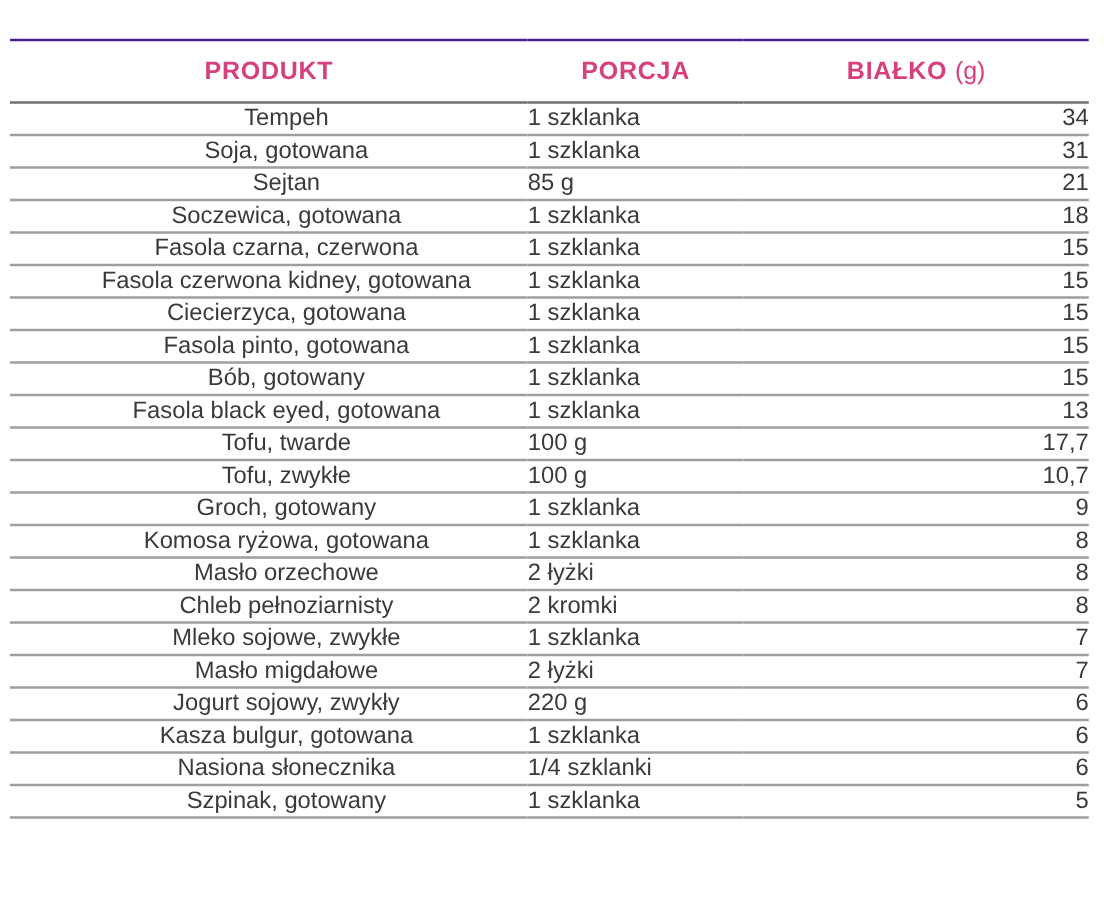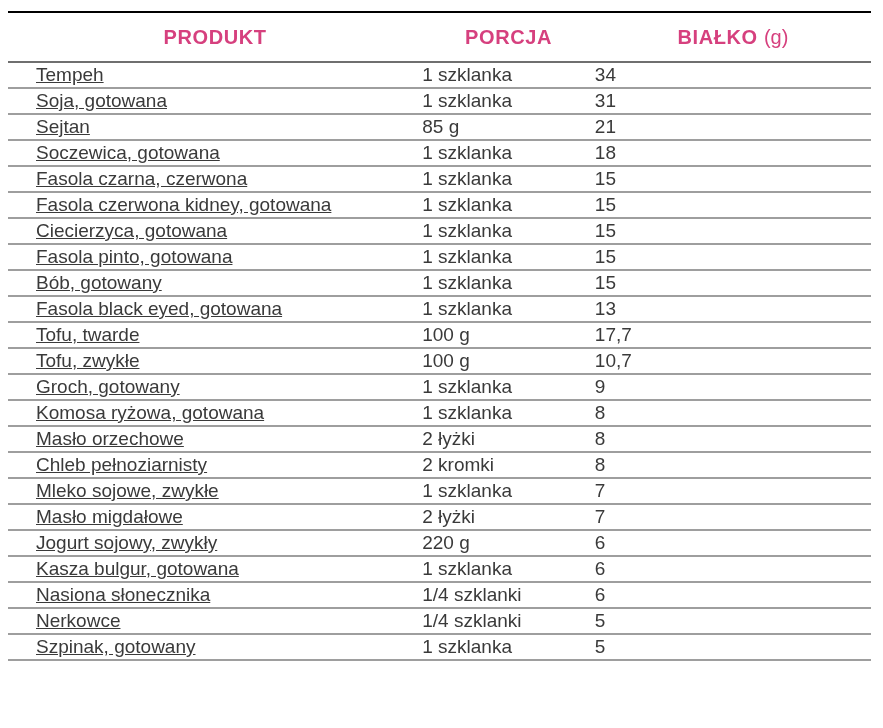--- a/index.html
+++ b/index.html
@@ -13,21 +13,22 @@
   }
   .table-wrap {
     position: absolute;
     left: 8px;
     top: 11px;
     width: 863px;
   }
   table {
     width: 100%;
     border-collapse: collapse;
-    border-top: 2px solid #000000;
+    border-top: 2px solid #4c1d95;
+    margin-top: 20px;
   }
   col.c-product { width: 48%; }
   col.c-portion { width: 20%; }
   col.c-protein { width: 32%; }
   thead th {
     height: 48px;
     color: #d6407e;
     font-size: 20px;
     font-weight: 700;
     letter-spacing: 0.6px;
@@ -42,23 +43,23 @@
   }
   tbody td {
     height: 24px;
     font-size: 19px;
     color: #3a3a3a;
     border-bottom: 2px solid #9e9e9e;
     padding: 0;
     vertical-align: middle;
     white-space: nowrap;
   }
-  td.col-product { text-align: left; padding-left: 28px; text-decoration: underline; }
+  td.col-product { text-align: center; padding-left: 28px; }
   td.col-portion { text-align: left; }
-  td.col-protein { text-align: left; }
+  td.col-protein { text-align: right; }
 </style>
 </head>
 <body>
 
 <div class="table-wrap">
   <table>
     <colgroup>
       <col class="c-product">
       <col class="c-portion">
       <col class="c-protein">
@@ -170,24 +171,19 @@
           <td class="col-product">Kasza bulgur, gotowana</td>
           <td class="col-portion">1 szklanka</td>
           <td class="col-protein">6</td>
         </tr>
         <tr>
           <td class="col-product">Nasiona słonecznika</td>
           <td class="col-portion">1/4 szklanki</td>
           <td class="col-protein">6</td>
         </tr>
         <tr>
-          <td class="col-product">Nerkowce</td>
-          <td class="col-portion">1/4 szklanki</td>
-          <td class="col-protein">5</td>
-        </tr>
-        <tr>
           <td class="col-product">Szpinak, gotowany</td>
           <td class="col-portion">1 szklanka</td>
           <td class="col-protein">5</td>
         </tr>
       </tbody>
   </table>
 </div>
 
 </body></html>

